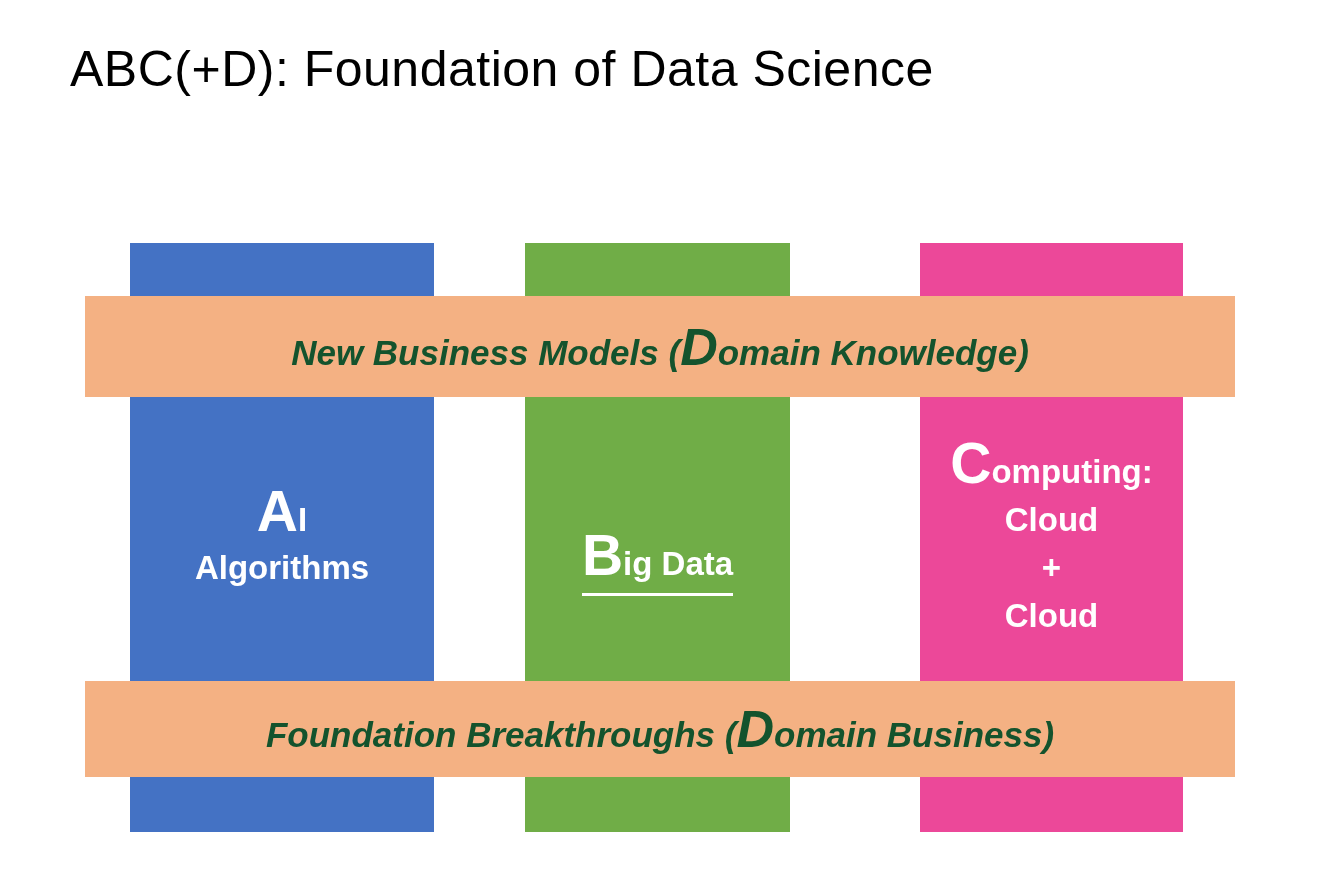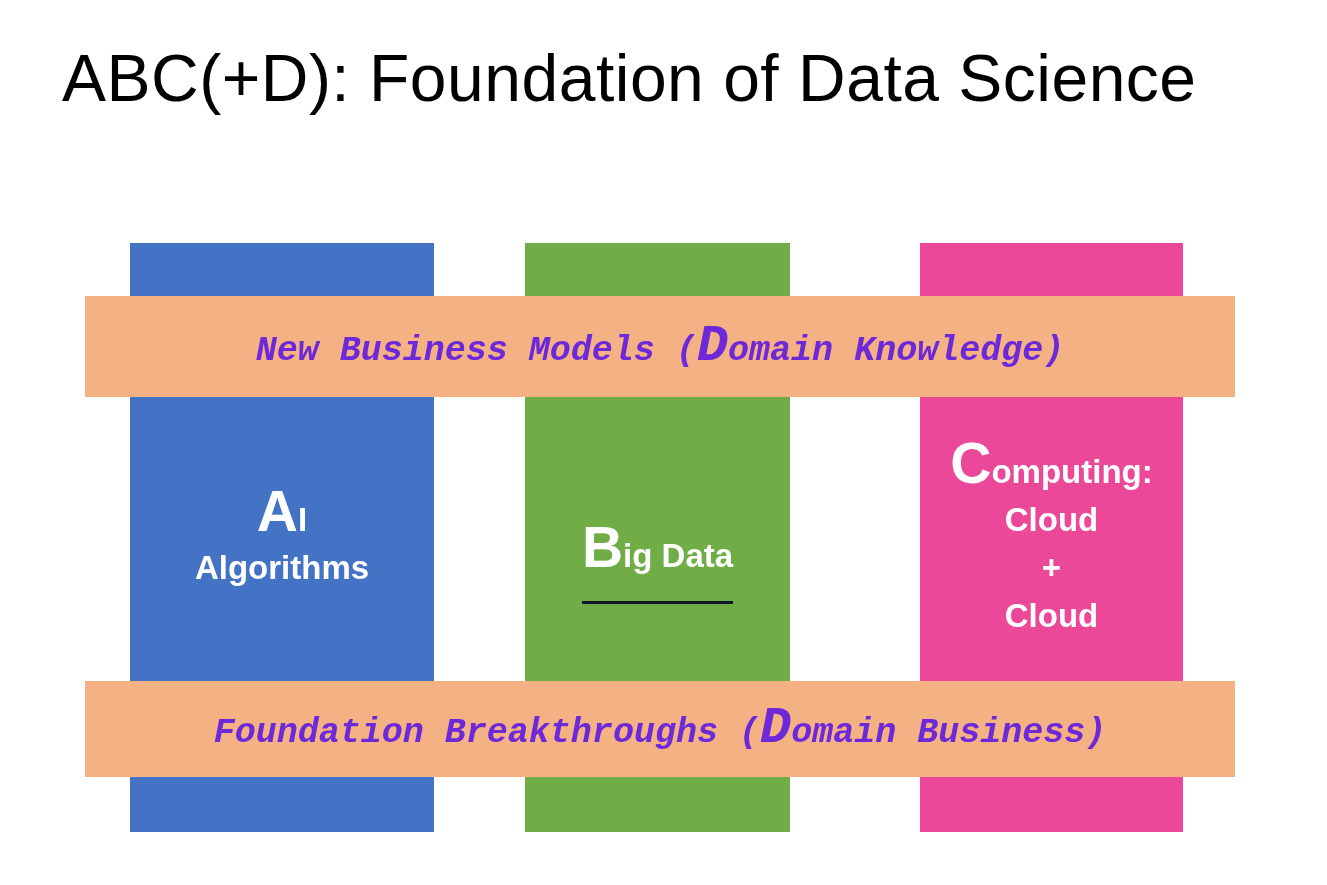--- a/index.html
+++ b/index.html
@@ -9,24 +9,24 @@
     body {
       width: 1327px;
       height: 885px;
       background: #ffffff;
       font-family: "Liberation Sans", sans-serif;
       position: relative;
       overflow: hidden;
     }
     .title {
       position: absolute;
-      left: 62px;
+      left: 70px;
       top: 40px;
       margin: 0;
-      font-size: 66px;
+      font-size: 50px;
       font-weight: 400;
       color: #000000;
       white-space: nowrap;
       letter-spacing: 0.5px;
     }
     .diagram {
       position: absolute;
       left: 0;
       top: 0;
       width: 1327px;
@@ -51,43 +51,42 @@
       font-size: 33px;
       line-height: 1.45;
     }
     .bigletter {
       font-size: 57px;
       line-height: 1;
       vertical-align: baseline;
     }
     .underline-group {
       display: inline-block;
-      border-bottom: 3px solid #0f172a;
-      padding-bottom: 21px;
+      border-bottom: 3px solid #ffffff;
+      padding-bottom: 5px;
       margin-top: 48px;
     }
     .bar {
       position: absolute;
       left: 85px;
       width: 1150px;
       background: #F4B183;
       z-index: 2;
       display: flex;
       align-items: center;
       justify-content: center;
     }
     .bar-top { top: 296px; height: 101px; }
     .bar-bottom { top: 681px; height: 96px; }
     .bar-text {
       font-style: italic;
       font-weight: bold;
       font-size: 35px;
-      color: #6d28d9;
+      color: #14532d;
       white-space: nowrap;
-      font-family: Liberation Mono, monospace;
     }
     .bar-bigletter {
       font-size: 52px;
       line-height: 1;
       vertical-align: baseline;
     }
   </style>
 </head>
 <body>
 

